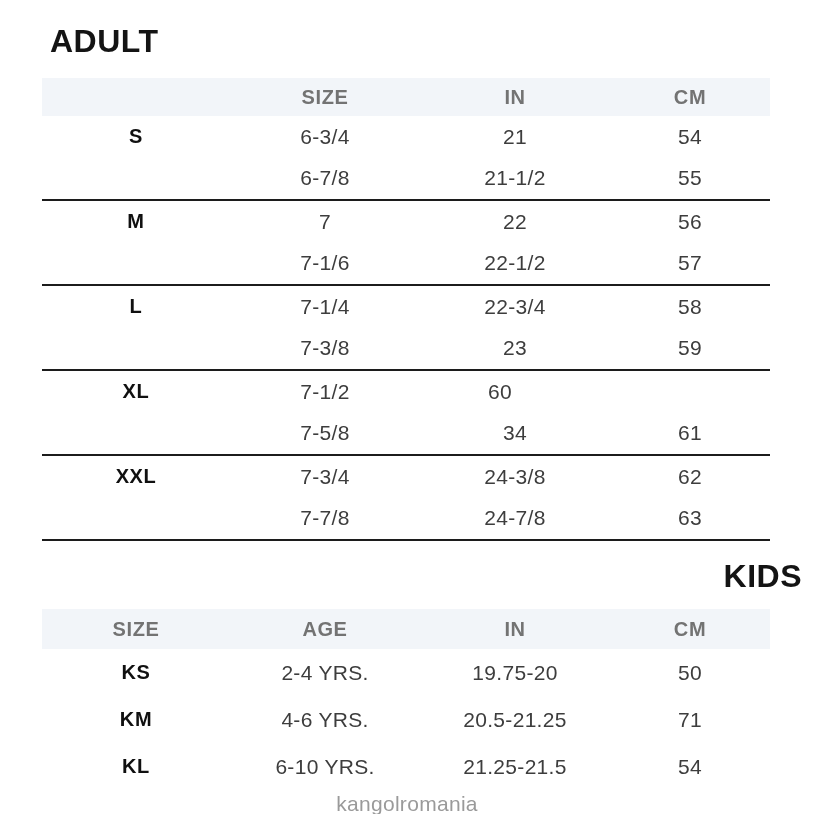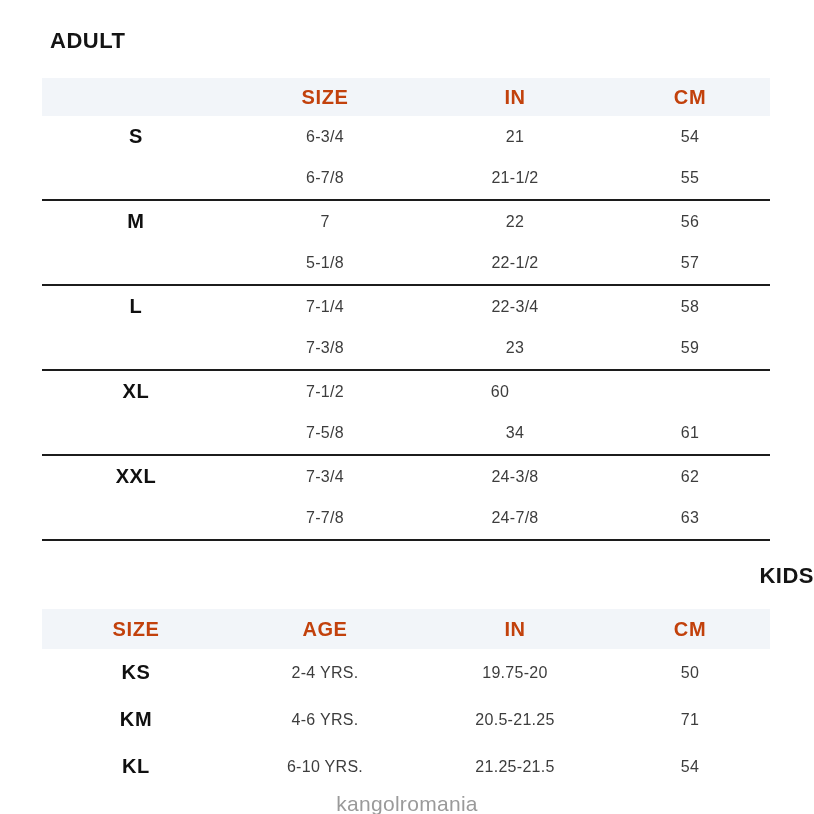--- a/index.html
+++ b/index.html
@@ -11,25 +11,25 @@
   }
   .page {
     width: 814px;
     height: 814px;
     background: #ffffff;
     box-sizing: border-box;
     padding-top: 24px;
     overflow: hidden;
   }
   .section-title {
-    font-size: 22px;
+    font-size: 32px;
     font-weight: 800;
     color: #141414;
     letter-spacing: 0.5px;
-    margin: 0 0 0 50px;
+    margin: 0 12px 0 50px;
     line-height: 34px;
   }
   .size-table {
     width: 728px;
     margin-left: 42px;
   }
   .thead {
     display: flex;
     align-items: center;
     background: #f2f5f9;
@@ -40,31 +40,31 @@
     text-align: center;
     box-sizing: border-box;
   }
   .c1 { width: 188px; }
   .c2 { width: 190px; }
   .c3 { width: 190px; }
   .c4 { width: 160px; }
   .th {
     font-size: 20px;
     font-weight: 700;
-    color: #c2410c;
+    color: #737373;
     letter-spacing: 0.6px;
   }
   .row {
     display: flex;
     align-items: center;
   }
   .adult .row { height: 41.5px; }
   .kids .row  { height: 47px; }
   .val {
-    font-size: 16px;
+    font-size: 21px;
     font-weight: 400;
     color: #3d3d3d;
     letter-spacing: 0.3px;
   }
   .size-label {
     font-size: 20px;
     font-weight: 700;
     color: #101010;
     letter-spacing: 0.6px;
   }
@@ -112,21 +112,21 @@
 
     <div class="group">
       <div class="row">
         <div class="cell c1 size-label">M</div>
         <div class="cell c2 val">7</div>
         <div class="cell c3 val">22</div>
         <div class="cell c4 val">56</div>
       </div>
       <div class="row">
         <div class="cell c1"></div>
-        <div class="cell c2 val">5-1/8</div>
+        <div class="cell c2 val">7-1/6</div>
         <div class="cell c3 val">22-1/2</div>
         <div class="cell c4 val">57</div>
       </div>
     </div>
 
     <div class="group">
       <div class="row">
         <div class="cell c1 size-label">L</div>
         <div class="cell c2 val">7-1/4</div>
         <div class="cell c3 val">22-3/4</div>

